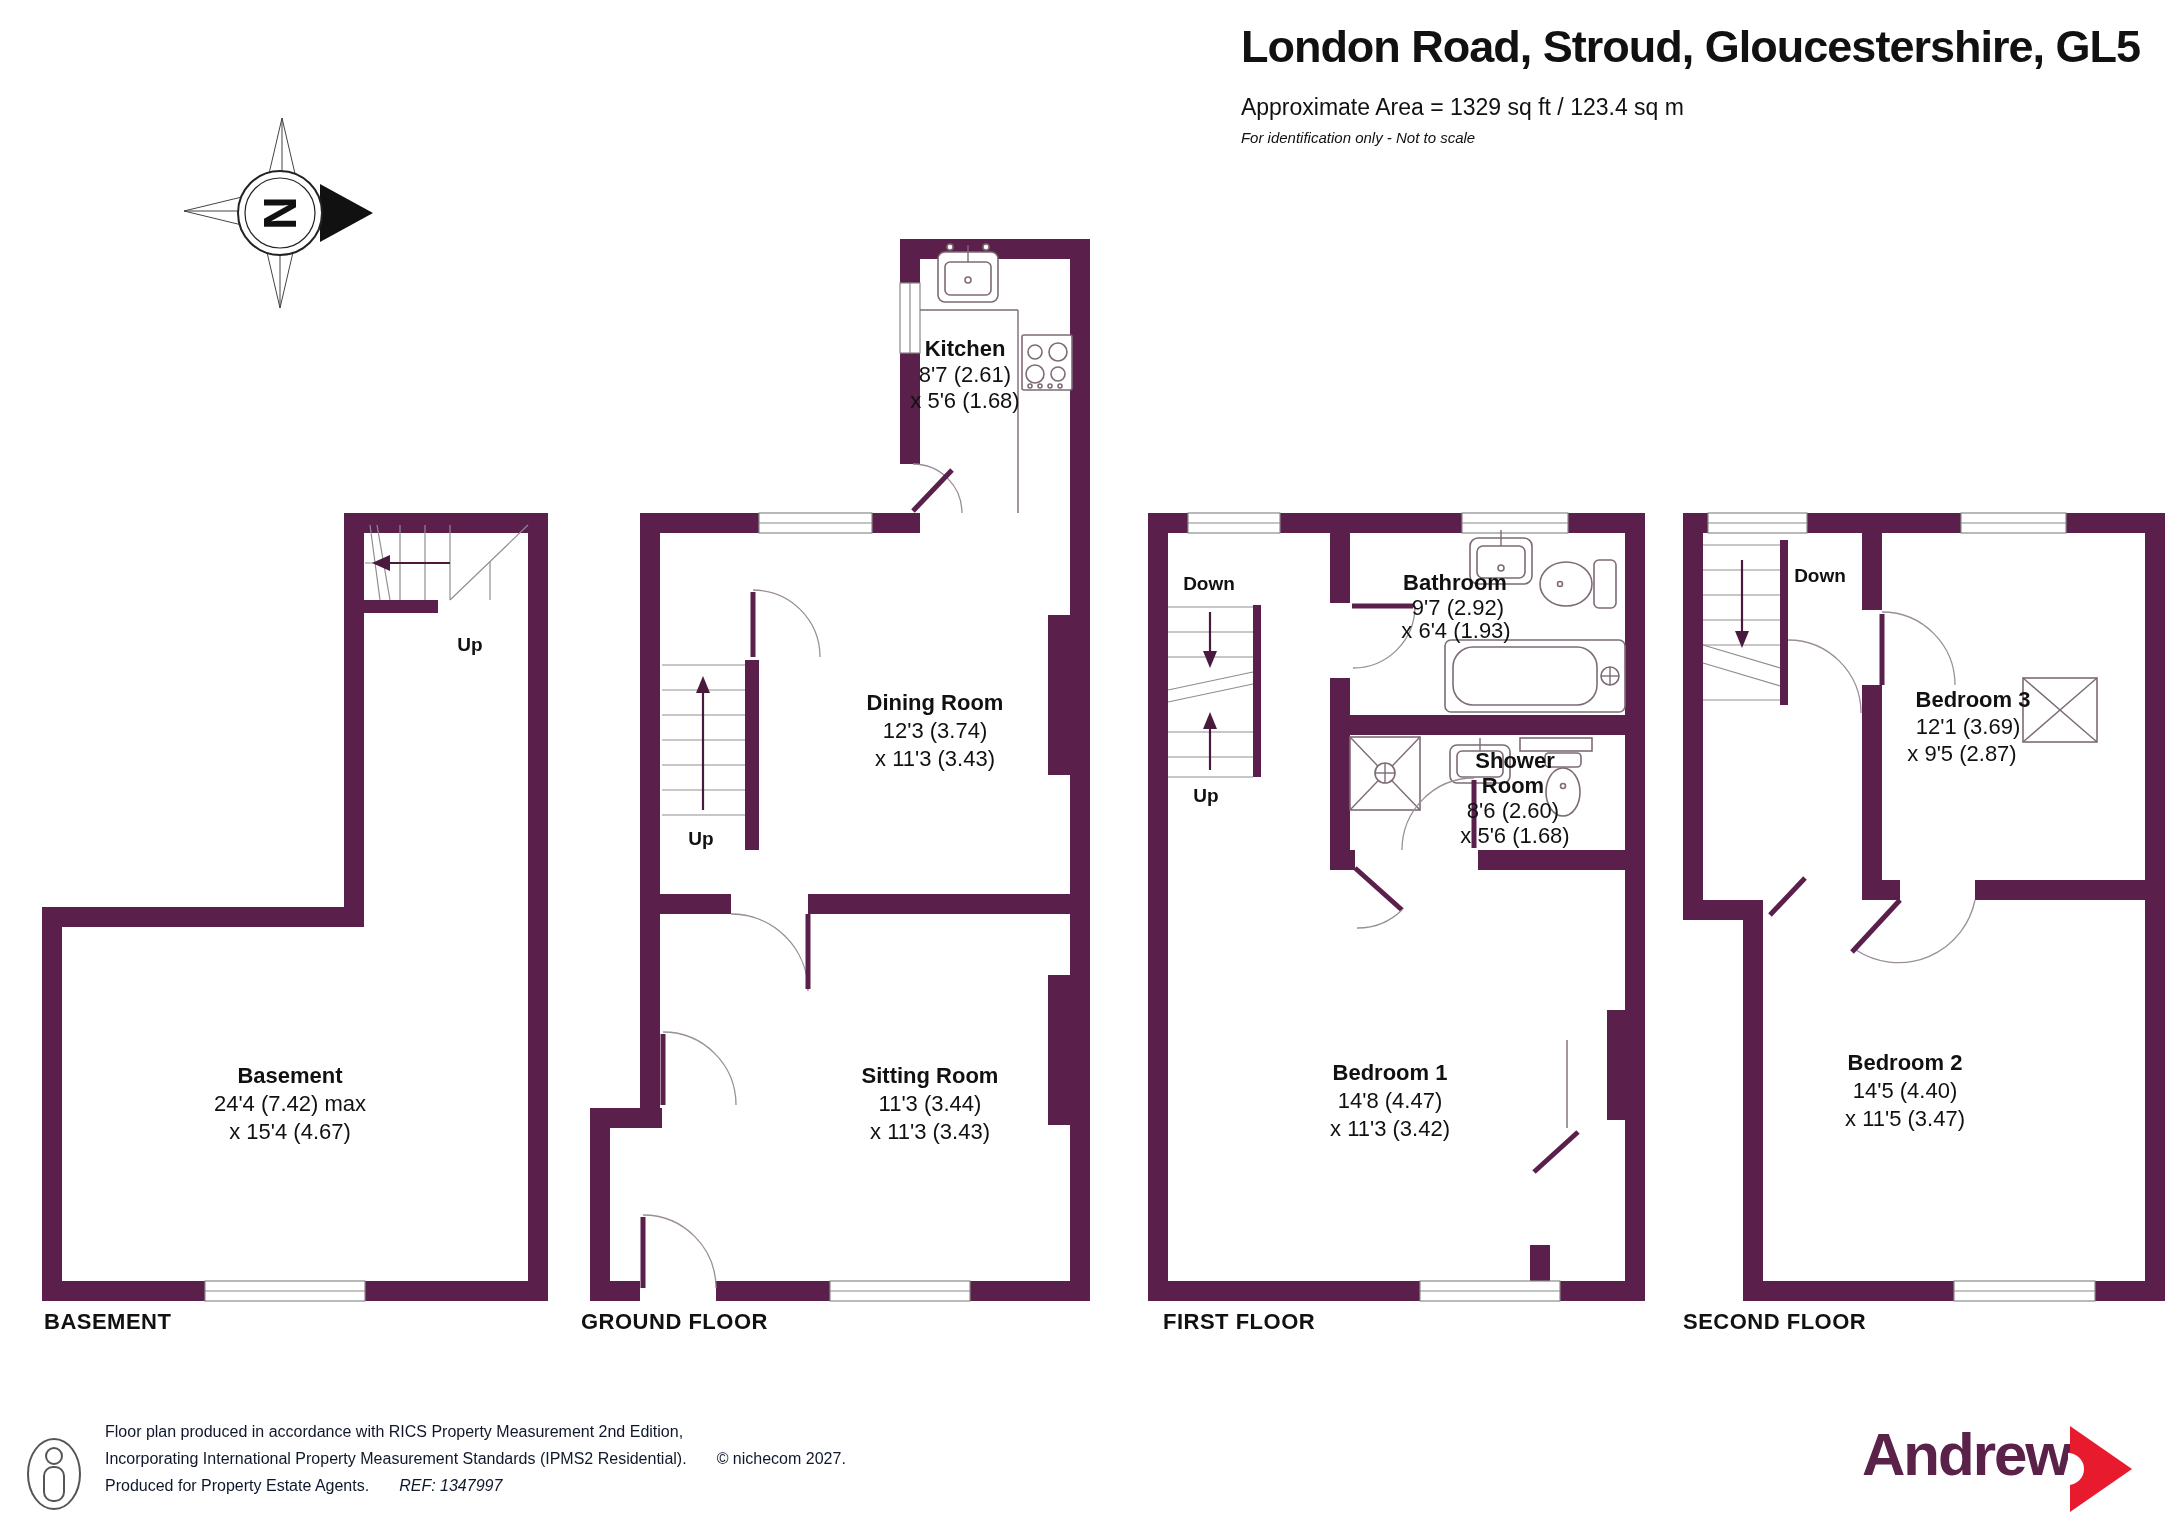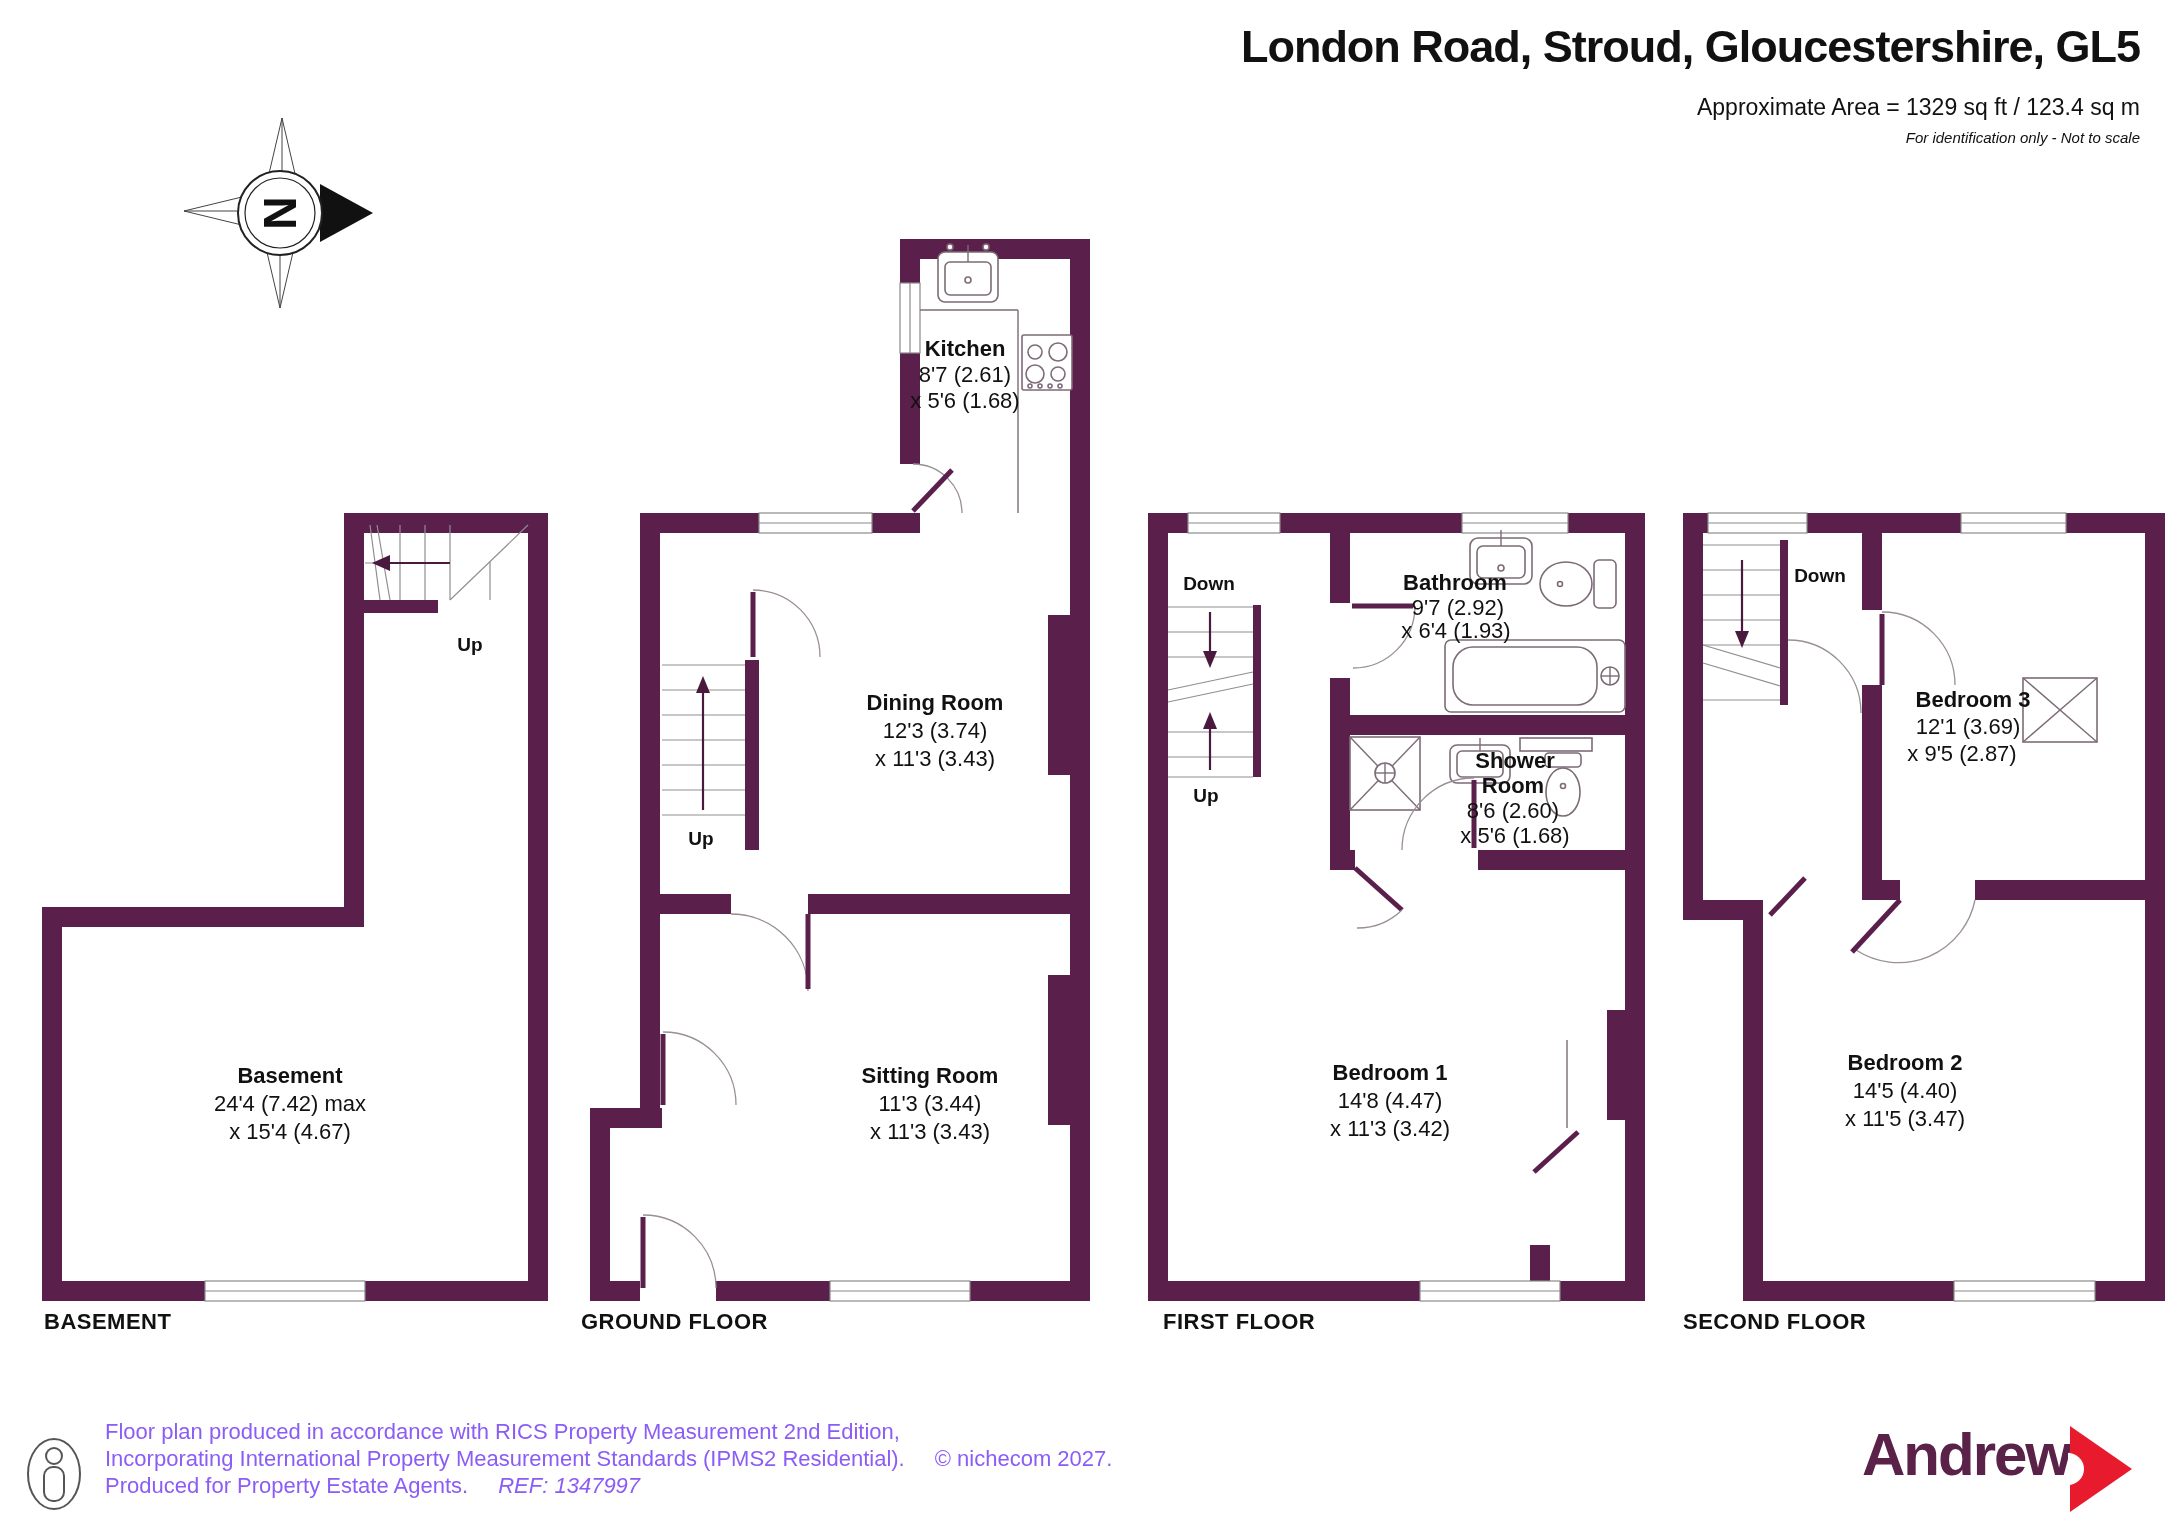--- a/index.html
+++ b/index.html
@@ -1,19 +1,19 @@
 <!DOCTYPE html>
 <html><head>
 <meta charset="utf-8">
 <style>
   html,body{margin:0;padding:0;background:#ffffff;}
   #page{position:relative;width:2172px;height:1536px;background:#fff;overflow:hidden;
         font-family:"Liberation Sans", sans-serif;}
   
-  .header{position:absolute;top:22px;right:32px;text-align:right;color:#111;}
+  .header{position:absolute;top:22px;right:32px;text-align:left;color:#111;}
   .title{font-size:45px;font-weight:bold;letter-spacing:-1px;line-height:1.1;}
   .area{font-size:23px;margin-top:22px;}
   .disclaimer{font-size:15px;margin-top:8px;font-style:italic;}
   
   svg text{font-family:"Liberation Sans", sans-serif;}
   .wall{fill:#5a1f4b;}
   .thin{stroke:#7d6b77;fill:none;stroke-width:1.4;}
   .stair{stroke:#8f8f8f;fill:none;stroke-width:1.2;}
   .fixture{stroke:#7d6b77;fill:#ffffff;stroke-width:1.6;}
   .window{fill:#ffffff;stroke:#8a8a8a;stroke-width:1.2;}
@@ -22,21 +22,21 @@
   .doorleaf{stroke:#5a1f4b;stroke-width:5;fill:none;}
   .arrowln{stroke:#4a1a3e;stroke-width:2.2;fill:none;}
   .arrowhd{fill:#4a1a3e;}
   .room-name{font-size:22px;font-weight:bold;fill:#111;text-anchor:middle;}
   .room-dim{font-size:22px;fill:#111;text-anchor:middle;}
   .stair-label{font-size:19px;font-weight:bold;fill:#111;text-anchor:middle;}
   .floor-label{font-size:22px;font-weight:bold;fill:#111;letter-spacing:0.5px;}
   .compass-line{stroke:#444;stroke-width:1;fill:none;}
   .compass-tri{fill:#ffffff;stroke:#444;stroke-width:1;}
   
-  .footer-text{position:absolute;left:105px;top:1418px;font-size:22px;color:#8b5cf6;line-height:27px;}
+  .footer-text{position:absolute;left:105px;top:1418px;font-size:16px;color:#0f172a;line-height:27px;}
   .copyright{margin-left:30px;}
   .refno{margin-left:30px;font-style:italic;}
   .brand{position:absolute;left:1862px;top:1420px;}
   .brand-name{font-size:60px;font-weight:bold;color:#5a2149;letter-spacing:-2px;}
   .brand-arrow{position:absolute;left:206px;top:4px;}
 </style>
 </head>
 <body>
 
 <div id="page">

